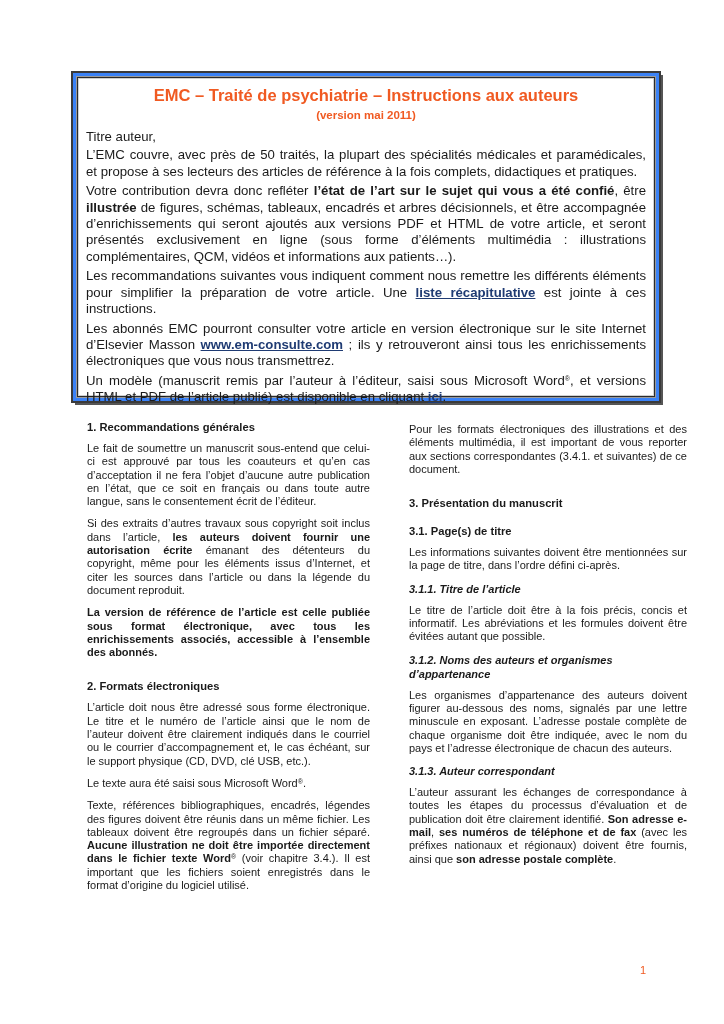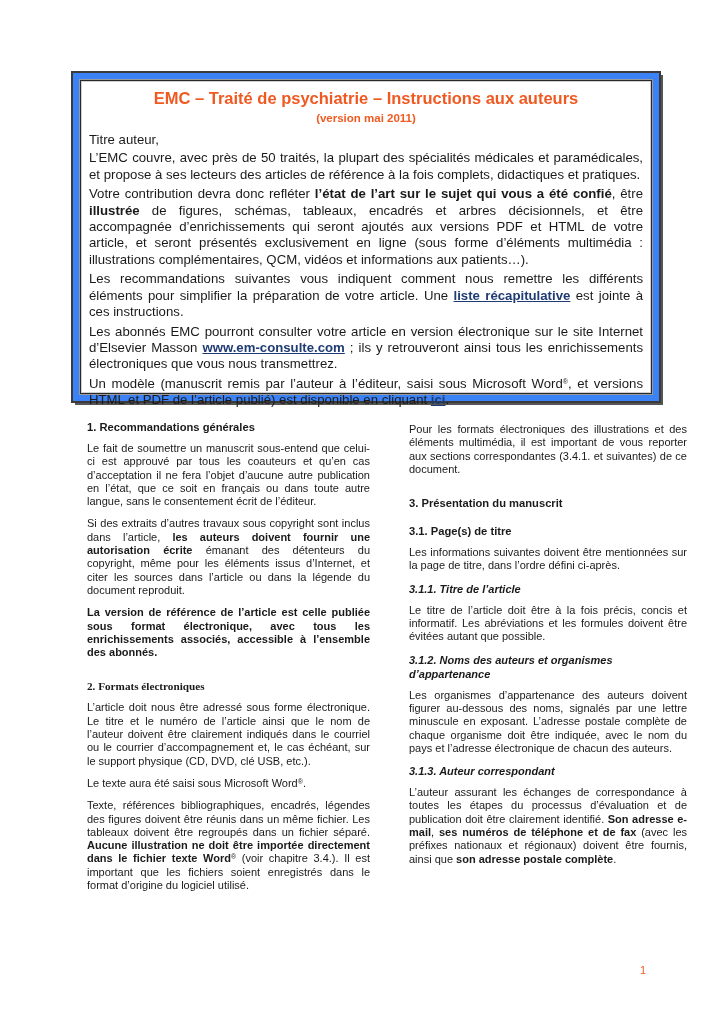--- a/index.html
+++ b/index.html
@@ -3,21 +3,21 @@
   <meta charset="utf-8">
   <style>
     * { margin: 0; padding: 0; box-sizing: border-box; }
     html, body { width: 724px; height: 1024px; background: #ffffff; overflow: hidden; }
     body { font-family: "Liberation Sans", sans-serif; color: #1a1a1a; position: relative; }
 
     .frame {
       position: absolute;
       left: 73px; top: 73px;
       width: 586px; height: 328px;
-      border: 6px solid #3b82f6;
+      border: 3px solid #3b82f6;
       box-shadow: inset 0 0 0 1px #9a9a9a, inset 0 0 0 2px #2a2a2a, inset 0 0 0 3px #d0d0d0;
       outline: 2px solid #3a3a3a;
       outline-offset: 0px;
     }
     .frame-shadow {
       position: absolute;
       left: 75px; top: 75px;
       width: 588px; height: 330px;
       border-right: 3px solid #555;
       border-bottom: 3px solid #555;
@@ -95,24 +95,24 @@
     <p class="box-p"><span>Votre contribution devra donc refléter </span><b>l’état de l’art sur le sujet qui vous a été confié</b><span>, être </span><b>illustrée</b><span> de figures, schémas, tableaux, encadrés et arbres décisionnels, et être accompagnée d’enrichissements qui seront ajoutés aux versions PDF et HTML de votre article, et seront présentés exclusivement en ligne (sous forme d’éléments multimédia : illustrations complémentaires, QCM, vidéos et informations aux patients…).</span></p>
     <p class="box-p"><span>Les recommandations suivantes vous indiquent comment nous remettre les différents éléments pour simplifier la préparation de votre article. Une </span><a class="link">liste récapitulative</a><span> est jointe à ces instructions.</span></p>
     <p class="box-p"><span>Les abonnés EMC pourront consulter votre article en version électronique sur le site Internet d’Elsevier Masson </span><a class="link">www.em-consulte.com</a><span> ; ils y retrouveront ainsi tous les enrichissements électroniques que vous nous transmettrez.</span></p>
     <p class="box-p"><span>Un modèle (manuscrit remis par l’auteur à l’éditeur, saisi sous Microsoft Word</span><sup>®</sup><span>, et versions HTML et PDF de l’article publié) est disponible en cliquant </span><a class="link">ici</a><span>.</span></p>
   </div>
 </div>
 
 <div class="col col-left">
   <div class="h1">1. Recommandations générales</div>
   <p class="p">Le fait de soumettre un manuscrit sous-entend que celui-ci est approuvé par tous les coauteurs et qu’en cas d’acceptation il ne fera l’objet d’aucune autre publication en l’état, que ce soit en français ou dans toute autre langue, sans le consentement écrit de l’éditeur.</p>
-  <p class="p"><span>Si des extraits d’autres travaux sous copyright sont inclus dans l’article, </span><b>les auteurs doivent fournir une autorisation écrite</b><span> émanant des détenteurs du copyright, même pour les éléments issus d’Internet, et citer les sources dans l’article ou dans la légende du document reproduit.</span></p>
+  <p class="p"><span>Si des extraits d’autres travaux sous copyright soit inclus dans l’article, </span><b>les auteurs doivent fournir une autorisation écrite</b><span> émanant des détenteurs du copyright, même pour les éléments issus d’Internet, et citer les sources dans l’article ou dans la légende du document reproduit.</span></p>
   <p class="p bold">La version de référence de l’article est celle publiée sous format électronique, avec tous les enrichissements associés, accessible à l’ensemble des abonnés.</p>
 
-  <div class="h1" style="margin-top:20px;font-family:Liberation Serif, serif;">2. Formats électroniques</div>
+  <div class="h1" style="margin-top:20px;">2. Formats électroniques</div>
   <p class="p">L’article doit nous être adressé sous forme électronique. Le titre et le numéro de l’article ainsi que le nom de l’auteur doivent être clairement indiqués dans le courriel ou le courrier d’accompagnement et, le cas échéant, sur le support physique (CD, DVD, clé USB, etc.).</p>
   <p class="p"><span>Le texte aura été saisi sous Microsoft Word</span><sup>®</sup><span>.</span></p>
   <p class="p"><span>Texte, références bibliographiques, encadrés, légendes des figures doivent être réunis dans un même fichier. Les tableaux doivent être regroupés dans un fichier séparé. </span><b>Aucune illustration ne doit être importée directement dans le fichier texte Word</b><sup>®</sup><span> (voir chapitre 3.4.). Il est important que les fichiers soient enregistrés dans le format d’origine du logiciel utilisé.</span></p>
 </div>
 
 <div class="col col-right" style="top:423px;">
   <p class="p">Pour les formats électroniques des illustrations et des éléments multimédia, il est important de vous reporter aux sections correspondantes (3.4.1. et suivantes) de ce document.</p>
 
   <div class="h1" style="margin-top:20px;">3. Présentation du manuscrit</div>
   <div class="h2" style="margin-top:14px;">3.1. Page(s) de titre</div>

